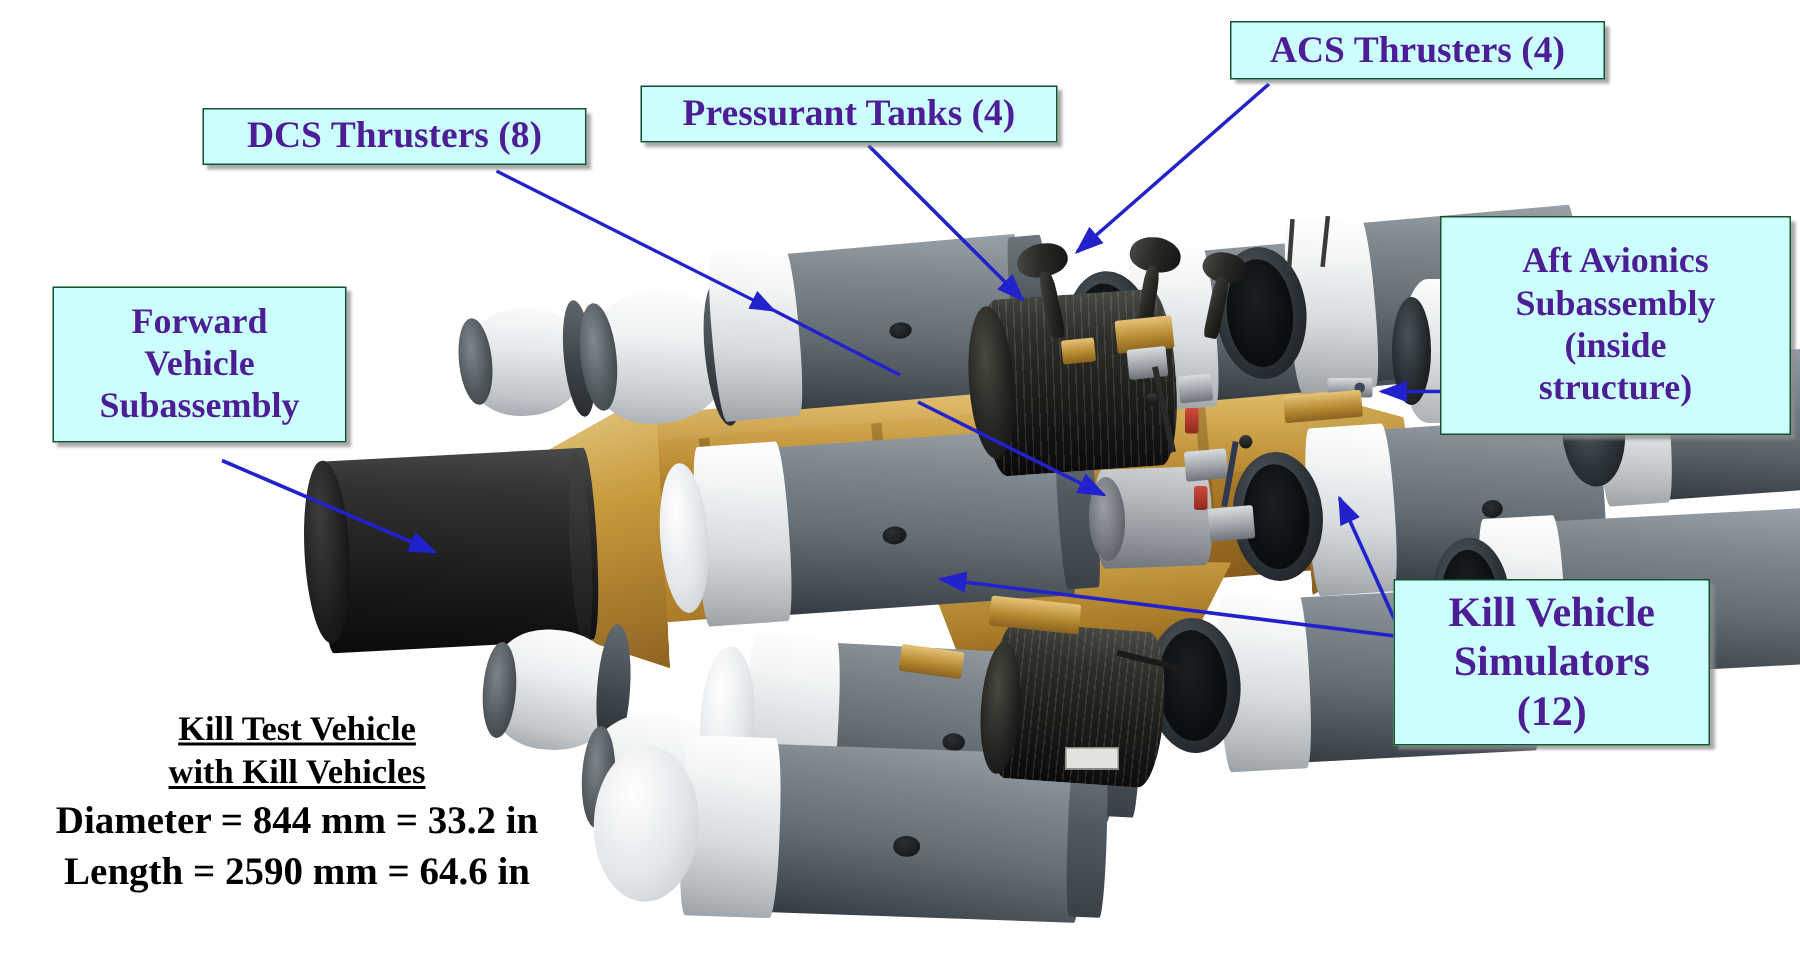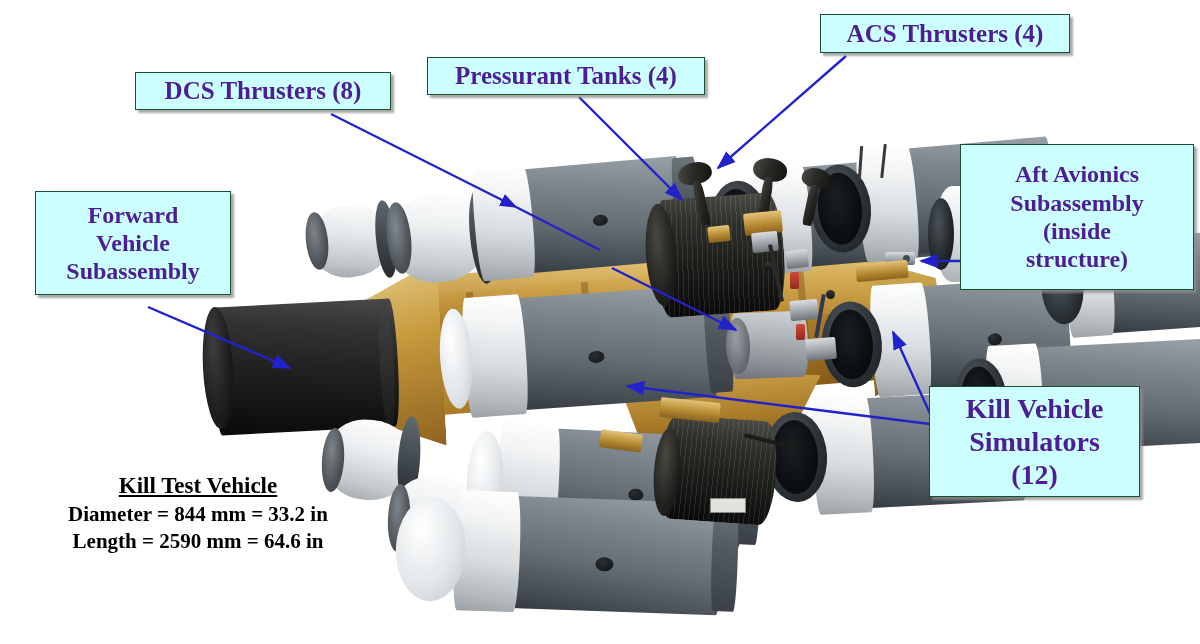--- a/index.html
+++ b/index.html
@@ -26,21 +26,21 @@
     box-sizing:border-box;
   }
   .callout span{display:block;white-space:nowrap;}
 
   
   #caption{
     position:absolute;left:0;top:472px;width:396px;
     text-align:center;color:#000;font-weight:bold;z-index:40;
   }
   #caption .ttl{font-size:23px;line-height:1.26;text-decoration:underline;}
-  #caption .spec{font-size:21px;line-height:1.3;white-space:nowrap;}
+  #caption .spec{font-size:26px;line-height:1.3;white-space:nowrap;}
 
   
   #arrows{position:absolute;left:0;top:0;width:1200px;height:644px;z-index:35;}
 
   
   #photo{position:absolute;left:0;top:0;width:1200px;height:644px;z-index:10;}
   .pc{position:absolute;} 
 
   
   .gold{
@@ -389,17 +389,18 @@
   </div>
 
   <div class="callout" style="left:929px;top:386px;width:211px;height:111px;font-size:28px;">
     <span>Kill Vehicle</span>
     <span>Simulators</span>
     <span>(12)</span>
   </div>
 
   <div id="caption">
     <div class="ttl">Kill Test Vehicle</div>
+    <div class="ttl">with Kill Vehicles</div>
     <div class="spec">Diameter = 844 mm = 33.2 in</div>
     <div class="spec">Length = 2590 mm = 64.6 in</div>
   </div>
 
 </div>
 
 </body></html>

